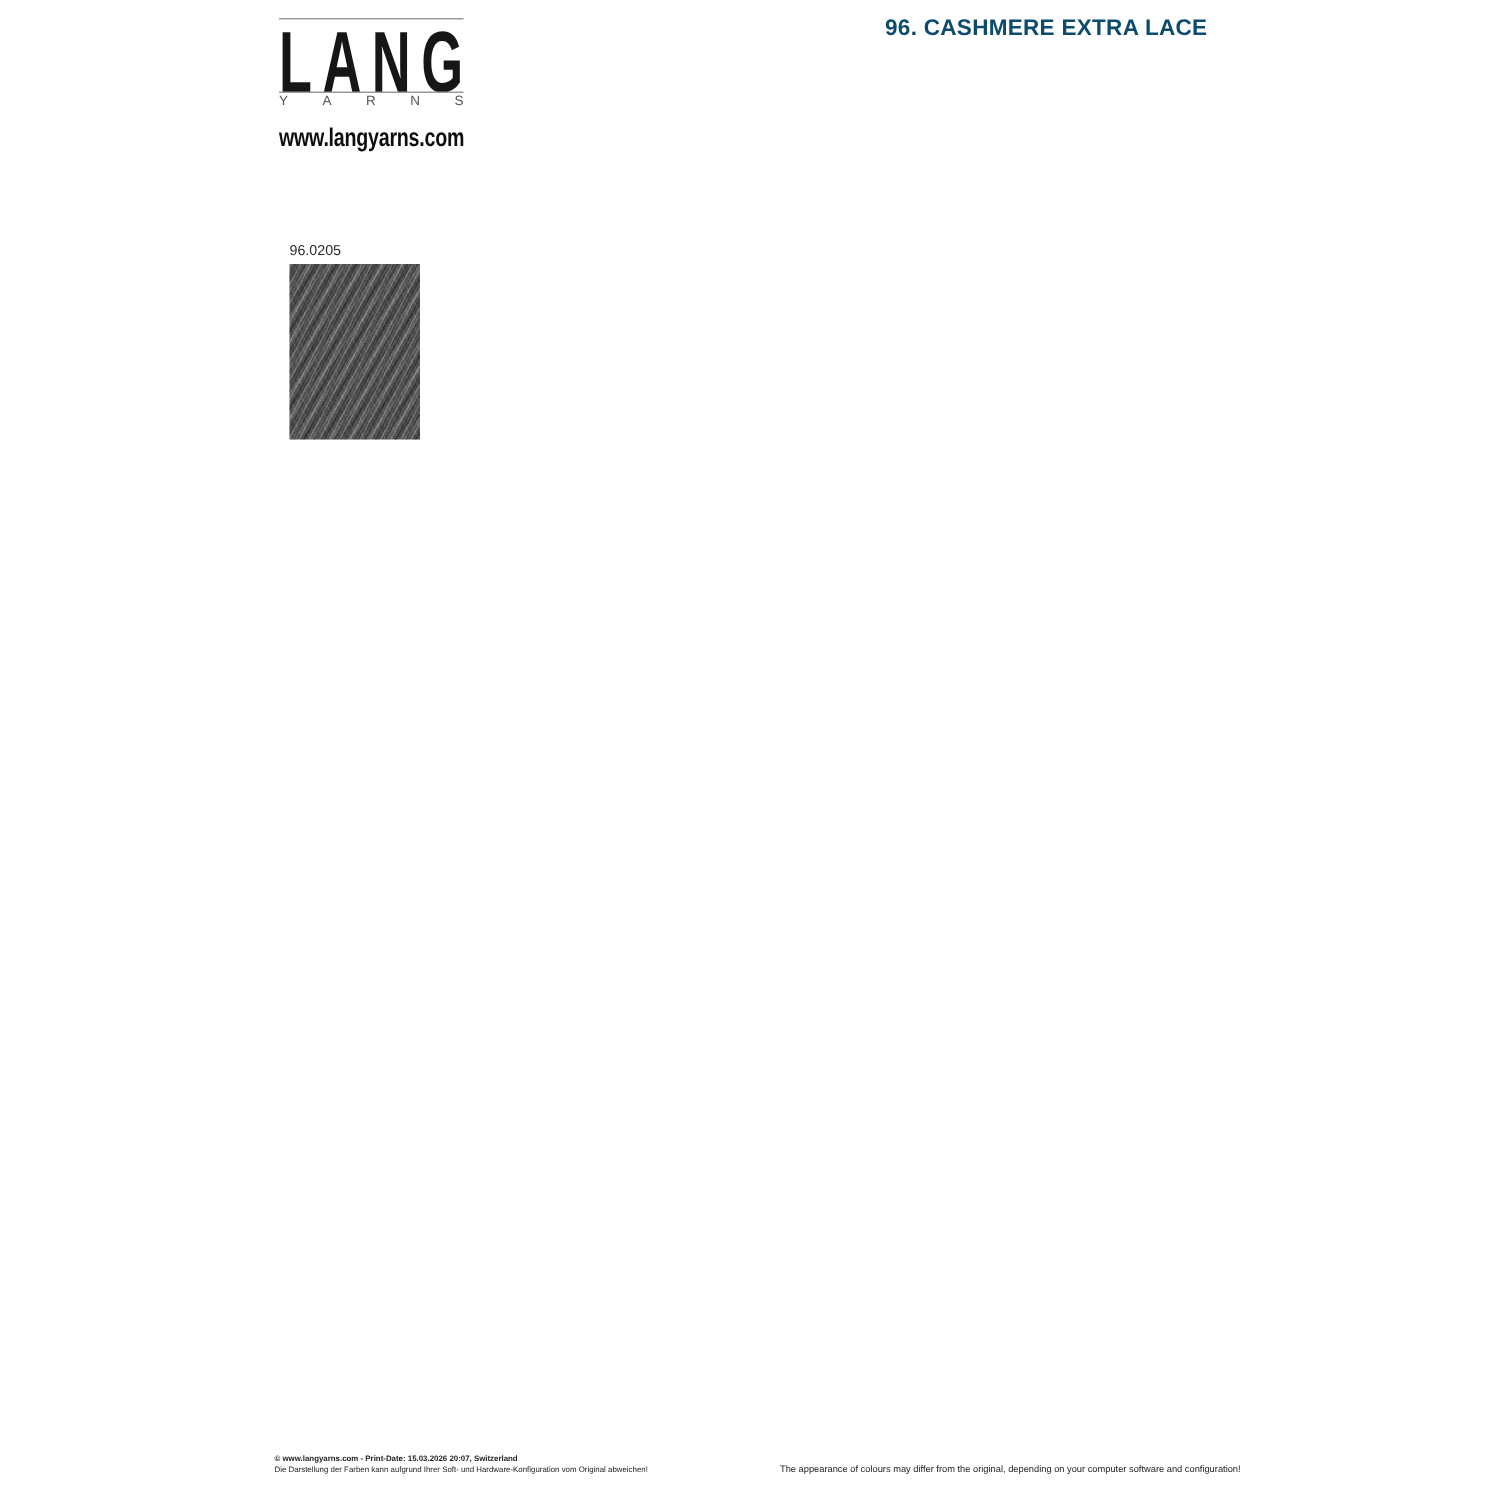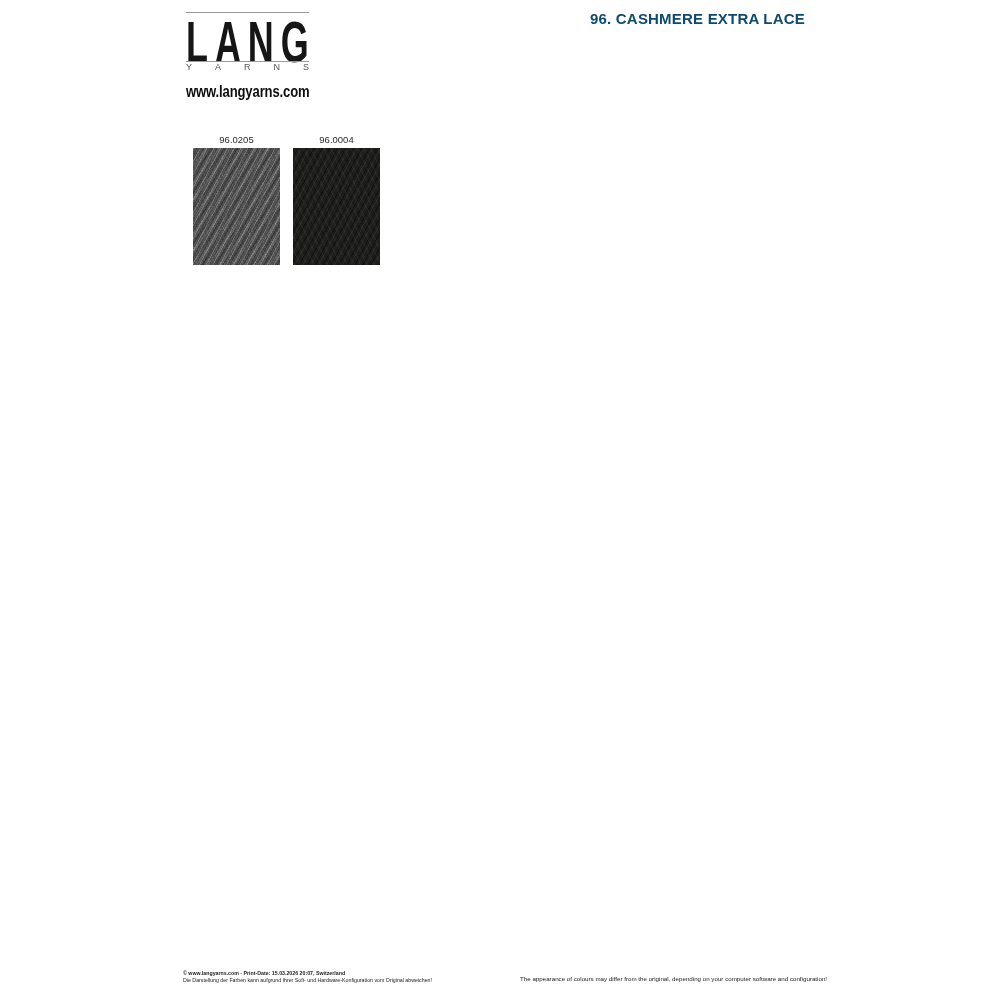--- a/index.html
+++ b/index.html
@@ -39,23 +39,23 @@
     position: absolute; left: 590px; top: 10px;
     font-size: 15px; font-weight: 700; color: #0c4a6e;
     letter-spacing: 0.2px; white-space: nowrap;
   }
 
   
   .swatch { position: absolute; width: 87px; top: 134px; }
   .swatch.s1 { left: 193px; }
   .swatch.s2 { left: 293px; }
   .swatch-code {
-    display: block; width: 100%; text-align: center;
+    display: block; width: 100%; 
     font-size: 9.5px; line-height: 11px; color: #2b2b2b;
-    margin-bottom: 3px; font-style: normal;
+    margin-bottom: 3px; font-style: normal; margin-top: 28px;
   }
   .swatch-img { width: 87px; height: 117px; }
   .swatch-img.grey {
     background:
       repeating-linear-gradient(118deg, rgba(255,255,255,0.20) 0px, rgba(255,255,255,0.20) 1px, transparent 1px, transparent 3px, rgba(0,0,0,0.24) 3px, rgba(0,0,0,0.24) 4px, transparent 4px, transparent 6px),
       repeating-linear-gradient(126deg, rgba(255,255,255,0.10) 0px 2px, transparent 2px 5px, rgba(0,0,0,0.16) 5px 7px, transparent 7px 10px),
       repeating-linear-gradient(62deg, rgba(255,255,255,0.07) 0px 1px, transparent 1px 4px),
       #505050;
   }
   .swatch-img.black {
@@ -104,24 +104,20 @@
     <div class="logo-site">www.langyarns.com</div>
   </div>
 
   <h1 class="doc-title">96. CASHMERE EXTRA LACE</h1>
 
   <figure class="swatch s1">
     <figcaption class="swatch-code">96.0205</figcaption>
     <div class="swatch-img grey"></div>
   </figure>
 
-  <figure class="swatch s2">
-    <figcaption class="swatch-code">96.0004</figcaption>
-    <div class="swatch-img black"></div>
-  </figure>
 
   <div class="footer-left">
     <div class="bold">© www.langyarns.com - Print-Date: 15.03.2026 20:07, Switzerland</div>
     <div>Die Darstellung der Farben kann aufgrund Ihrer Soft- und Hardware-Konfiguration vom Original abweichen!</div>
   </div>
   <div class="footer-right">The appearance of colours may differ from the original, depending on your computer software and configuration!</div>
 
 </div>
 
 </body></html>

